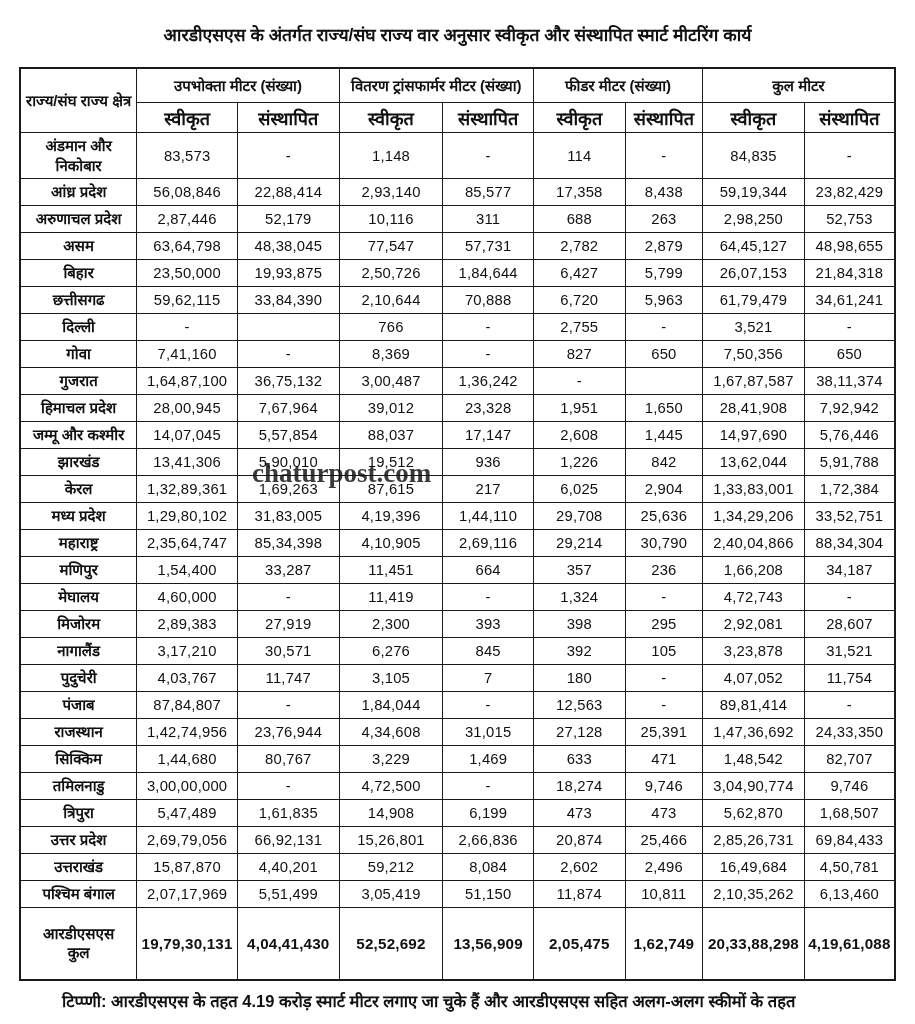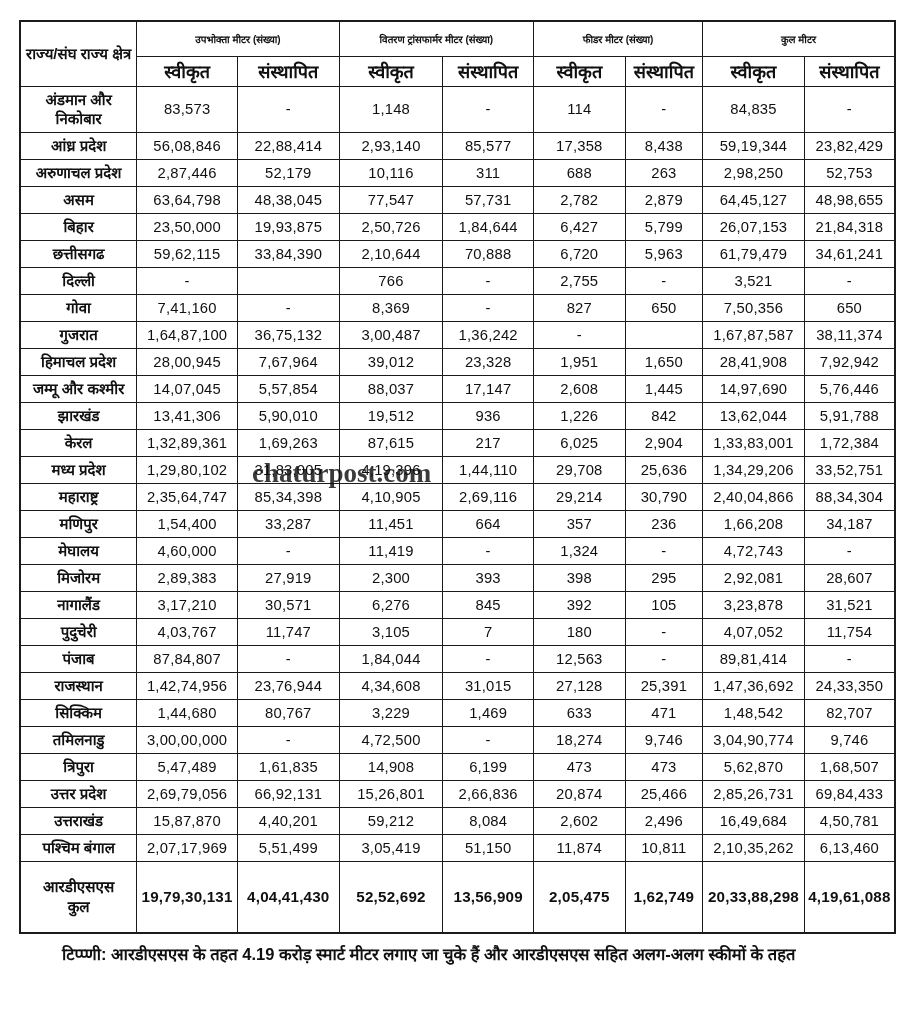--- a/index.html
+++ b/index.html
@@ -26,21 +26,21 @@
     margin: 16px auto 4px auto;
     border: 2.5px solid #1b1b1b;
   }
   table.meter th, table.meter td {
     border: 1.6px solid #1b1b1b;
     text-align: center;
     vertical-align: middle;
     overflow: hidden;
   }
   th.group {
-    font-size: 10px;
+    font-size: 15px;
     font-weight: bold;
     height: 35px;
     padding: 2px 1px;
   }
   th.sub {
     font-size: 18px;
     font-weight: bold;
     height: 30px;
     padding: 2px 1px;
   }
@@ -79,20 +79,21 @@
     font-weight: bold;
     color: rgba(15, 15, 15, 0.82);
     pointer-events: none;
     white-space: nowrap;
   }
 </style>
 </head>
 <body>
 
 <div class="title">
+  <div>आरडीएसएस के अंतर्गत राज्य/संघ राज्य वार अनुसार स्वीकृत और संस्थापित स्मार्ट मीटरिंग कार्य</div>
 </div>
 
 <table class="meter">
   <colgroup>
     <col style="width:116px">
       <col style="width:100px">
       <col style="width:101px">
     <col style="width:103px">
       <col style="width:90px">
       <col style="width:91px">

